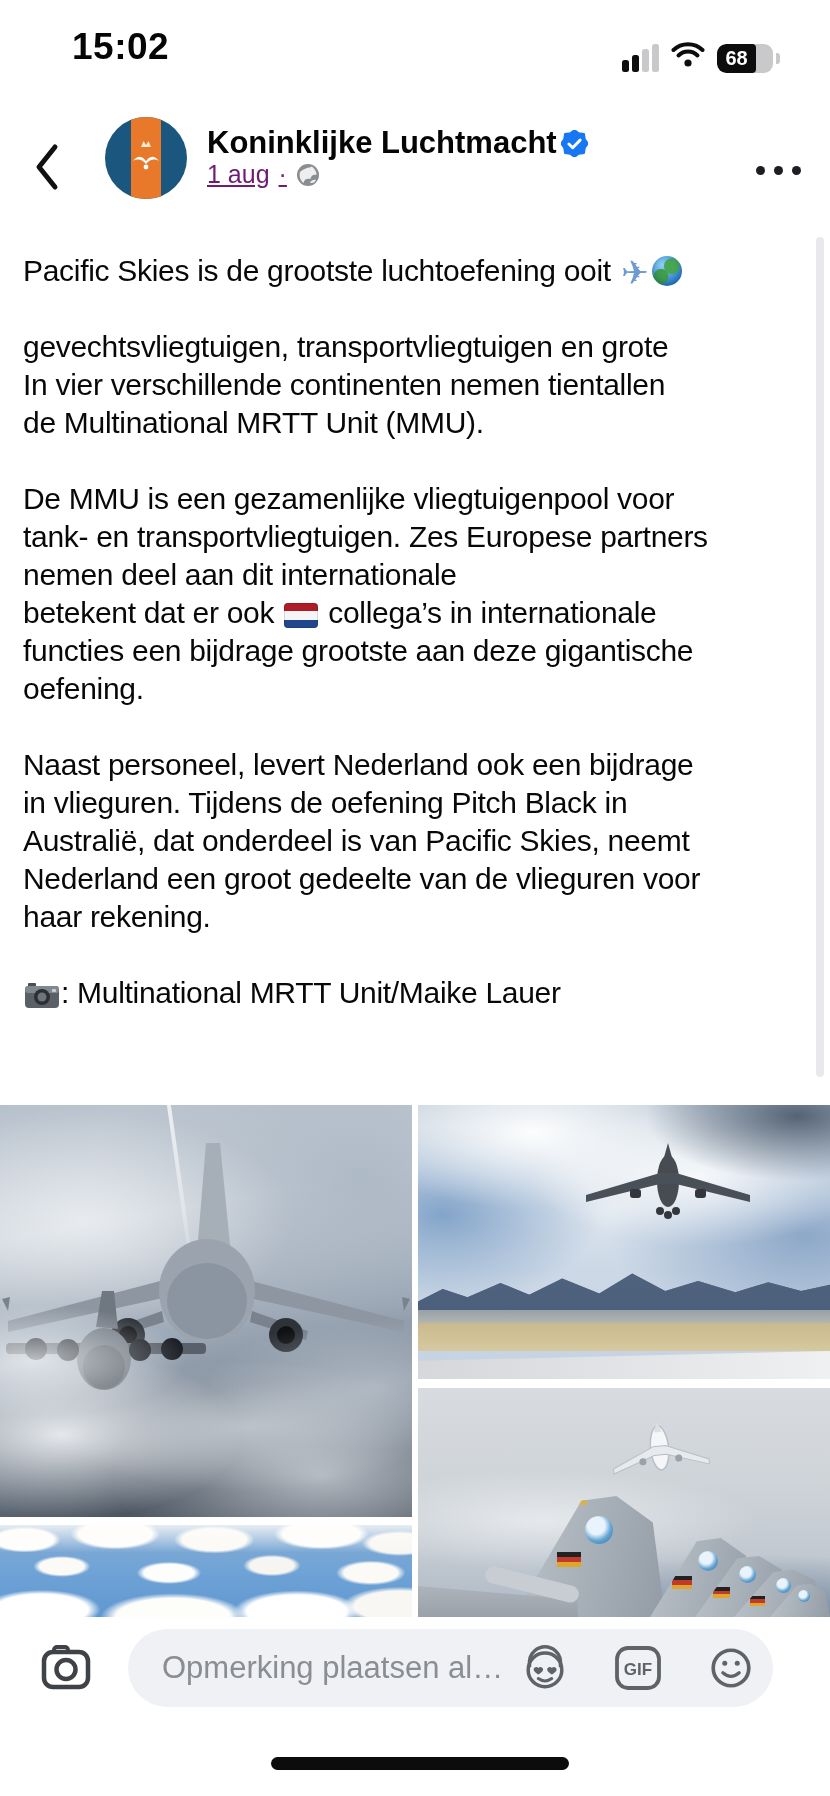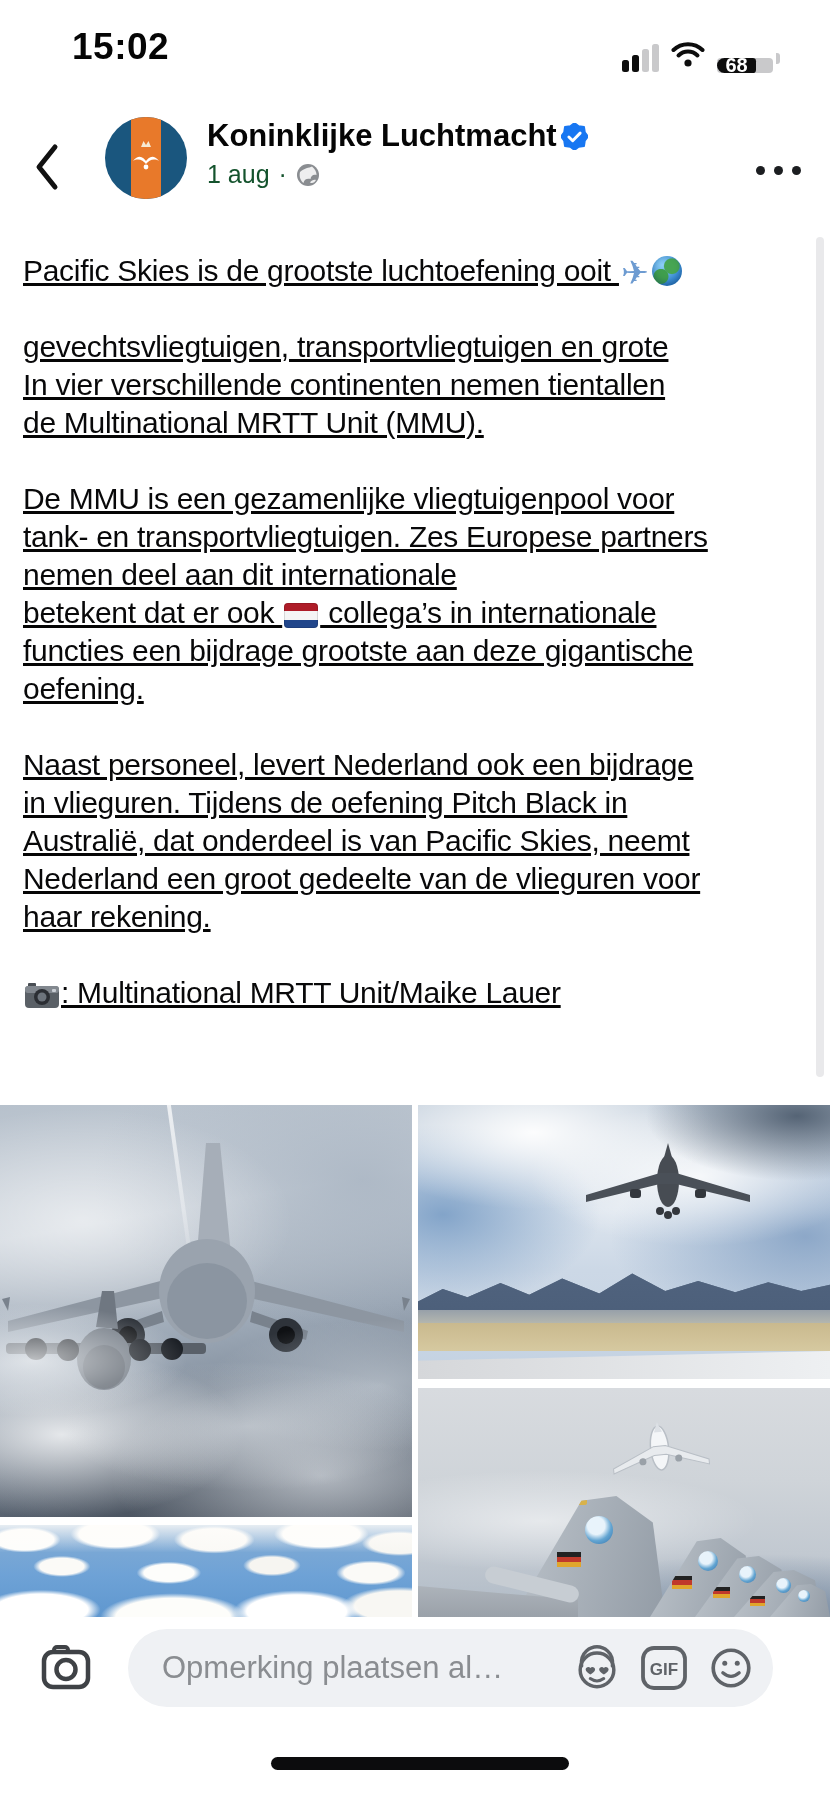--- a/index.html
+++ b/index.html
@@ -9,39 +9,39 @@
   
   .time{position:absolute;left:72px;top:26px;font-size:37px;font-weight:700;letter-spacing:.5px;color:#050505;}
   .status-icons{position:absolute;right:50px;top:40px;display:flex;align-items:flex-end;gap:12px;height:34px;}
   .sigbars{display:flex;align-items:flex-end;gap:3px;height:30px;padding-bottom:2px;}
   .sigbars i{display:block;width:7px;border-radius:2.5px;}
   .sb1{height:12px;background:#0d0d0d;}
   .sb2{height:17px;background:#0d0d0d;}
   .sb3{height:23px;background:#c9c9cb;}
   .sb4{height:28px;background:#c9c9cb;}
   .wifi{margin-bottom:2px;}
-  .battery{position:relative;width:56px;height:15px;border-radius:4px;background:#c9c9cb;margin-bottom:1px;overflow:hidden;}
+  .battery{position:relative;width:56px;height:29px;border-radius:9px;background:#c9c9cb;margin-bottom:1px;overflow:hidden;}
   .battery .fill{position:absolute;left:0;top:0;bottom:0;width:70%;background:#0d0d0d;border-radius:9px 4px 4px 9px;}
   .battery .pct{position:absolute;left:0;top:0;width:70%;height:100%;display:flex;align-items:center;justify-content:center;
                 color:#fff;font-size:20px;font-weight:700;}
   .batt-nub{width:4px;height:11px;background:#c9c9cb;border-radius:0 3px 3px 0;margin:0 0 10px -9px;}
 
   
   .back-btn{position:absolute;left:32px;top:142px;width:34px;height:50px;cursor:pointer;}
   .avatar{position:absolute;left:105px;top:117px;width:82px;height:82px;border-radius:50%;background:#1a567e;overflow:hidden;cursor:pointer;}
   .avatar .stripe{position:absolute;left:26px;top:0;width:30px;height:82px;background:#e8792a;}
   .avatar svg{position:absolute;left:0;top:0;}
-  .name-row{position:absolute;left:207px;top:118px;display:flex;align-items:center;gap:4px;}
+  .name-row{position:absolute;left:207px;top:125px;display:flex;align-items:center;gap:4px;}
   .page-name{font-size:31px;font-weight:700;color:#050505;white-space:nowrap;}
-  .meta-row{position:absolute;left:207px;top:160px;display:flex;align-items:center;gap:9px;font-size:25px;color:#14532d;}
+  .meta-row{position:absolute;left:207px;top:160px;display:flex;align-items:center;gap:9px;font-size:25px;color:#701a75;text-decoration:underline;}
   .more-btn{position:absolute;left:752px;top:162px;display:flex;gap:9px;cursor:pointer;padding:4px;}
   .more-btn i{width:9px;height:9px;border-radius:50%;background:#1c1e21;display:block;}
 
   
-  #post-body{position:absolute;left:23px;top:252px;width:792px;text-decoration:underline;}
+  #post-body{position:absolute;left:23px;top:252px;width:792px;}
   .para{margin:0 0 38px 0;}
   .line{height:38px;line-height:38px;font-size:30px;color:#080809;white-space:nowrap;letter-spacing:-0.3px;}
   .emo{display:inline-block;vertical-align:-5px;margin:0 2px;}
   .g-air{display:inline-block;font-family:"DejaVu Sans",sans-serif;color:#6d9bd1;font-size:33px;line-height:30px;vertical-align:2px;}
   .g-globe{display:inline-block;width:30px;height:30px;border-radius:50%;
     background:
       radial-gradient(circle at 30% 68%, #3f9e4d 0 24%, transparent 27%),
       radial-gradient(circle at 66% 34%, #47a553 0 26%, transparent 30%),
       radial-gradient(circle at 35% 30%, #8ed0f5 0%, #3d8fd6 60%, #1f6bb0 100%);
     box-shadow:inset 0 -3px 6px rgba(0,40,90,.35);}
@@ -113,21 +113,21 @@
       radial-gradient(ellipse 90px 30px at 97% 88%, #f8f7f3 50%, transparent 64%),
       linear-gradient(180deg,#86add4 0%,#6ea2d6 55%,#5f97cf 100%);}
 
   
   .scrollbar{position:absolute;left:816px;top:237px;width:8px;height:840px;border-radius:4px;background:#e9e9eb;}
 
   
   .camera-btn{position:absolute;left:40px;top:1644px;width:52px;height:48px;cursor:pointer;}
   .comment-pill{position:absolute;left:128px;top:1629px;width:645px;height:78px;border-radius:39px;background:#eff1f4;cursor:text;}
   .comment-placeholder{position:absolute;left:34px;top:0;height:78px;line-height:78px;font-size:31px;color:#8a8d91;white-space:nowrap;}
-  .pill-icons{position:absolute;right:17px;top:0;height:78px;display:flex;align-items:center;gap:17px;}
+  .pill-icons{position:absolute;right:17px;top:0;height:78px;display:flex;align-items:center;gap:43px;}
   .pill-icons .pbtn{width:50px;height:52px;cursor:pointer;display:flex;align-items:center;justify-content:center;}
 
   
   .home-indicator{position:absolute;left:271px;top:1757px;width:298px;height:13px;border-radius:7px;background:#0c0c0d;cursor:pointer;}
 </style>
 </head>
 <body>
 
 <div class="screen">
 

